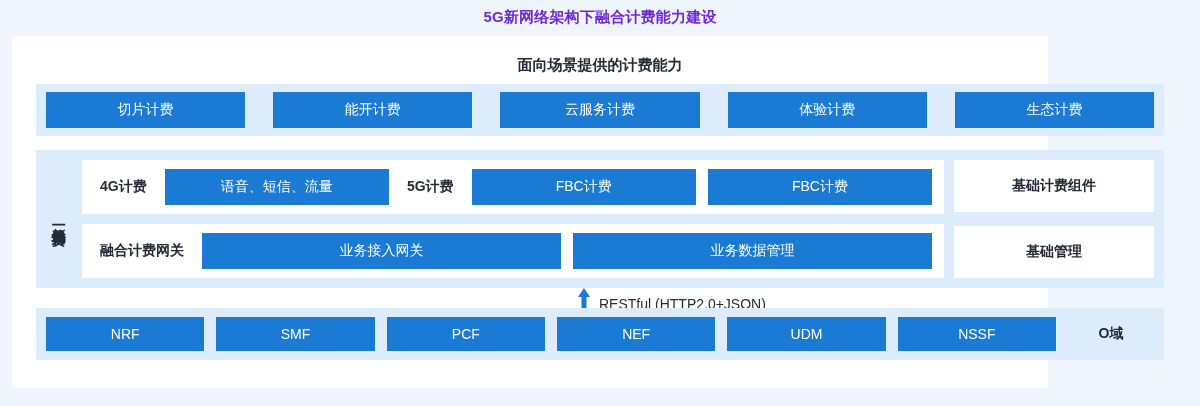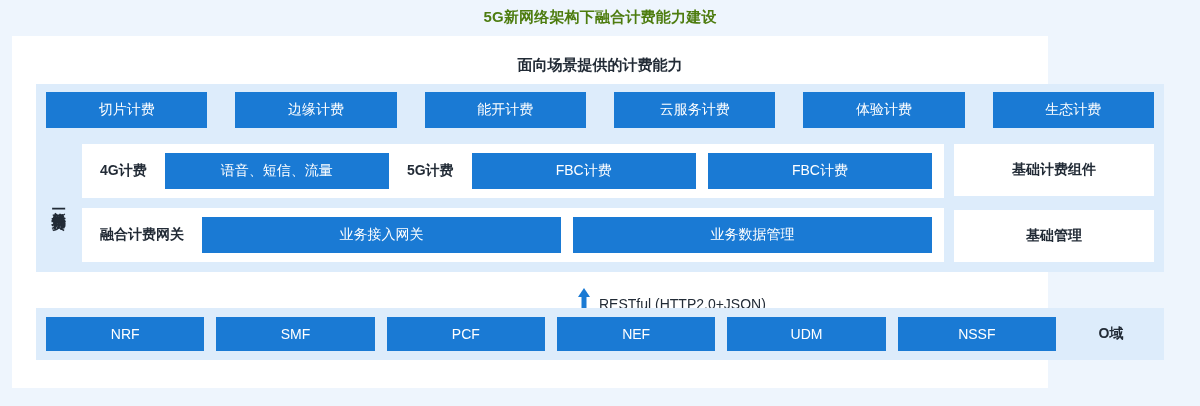--- a/index.html
+++ b/index.html
@@ -21,21 +21,21 @@
     box-sizing: border-box;
   }
   .diagram-title {
     position: absolute;
     left: 0;
     top: 8px;
     width: 1200px;
     text-align: center;
     font-size: 15px;
     font-weight: 700;
-    color: #4d7c0f;
+    color: #6d28d9;
     letter-spacing: .2px;
   }
   .card {
     position: absolute;
     left: 12px;
     top: 36px;
     width: 1036px;
     height: 352px;
     background: #ffffff;
     box-sizing: border-box;
@@ -62,21 +62,21 @@
     top: 48px;
     width: 1128px;
     height: 52px;
     display: flex;
     align-items: center;
     padding: 0 10px;
     gap: 28px;
   }
   .band-core {
     left: 24px;
-    top: 98px;
+    top: 114px;
     width: 1128px;
     height: 138px;
     padding: 10px;
     display: flex;
     gap: 10px;
   }
   .band-network {
     left: 24px;
     top: 272px;
     width: 1128px;
@@ -204,21 +204,20 @@
 <div class="page">
 
   <div class="diagram-title">5G新网络架构下融合计费能力建设</div>
 
   <div class="card">
 
     <div class="section-title">面向场景提供的计费能力</div>
 
     <div class="band band-capabilities">
       <div class="btn">切片计费</div>
-      <div class="btn">边缘计费</div>
       <div class="btn">能开计费</div>
       <div class="btn">云服务计费</div>
       <div class="btn">体验计费</div>
       <div class="btn">生态计费</div>
     </div>
 
     <div class="band band-core">
 
       <div class="vlabel">新一代场景计费</div>
 

